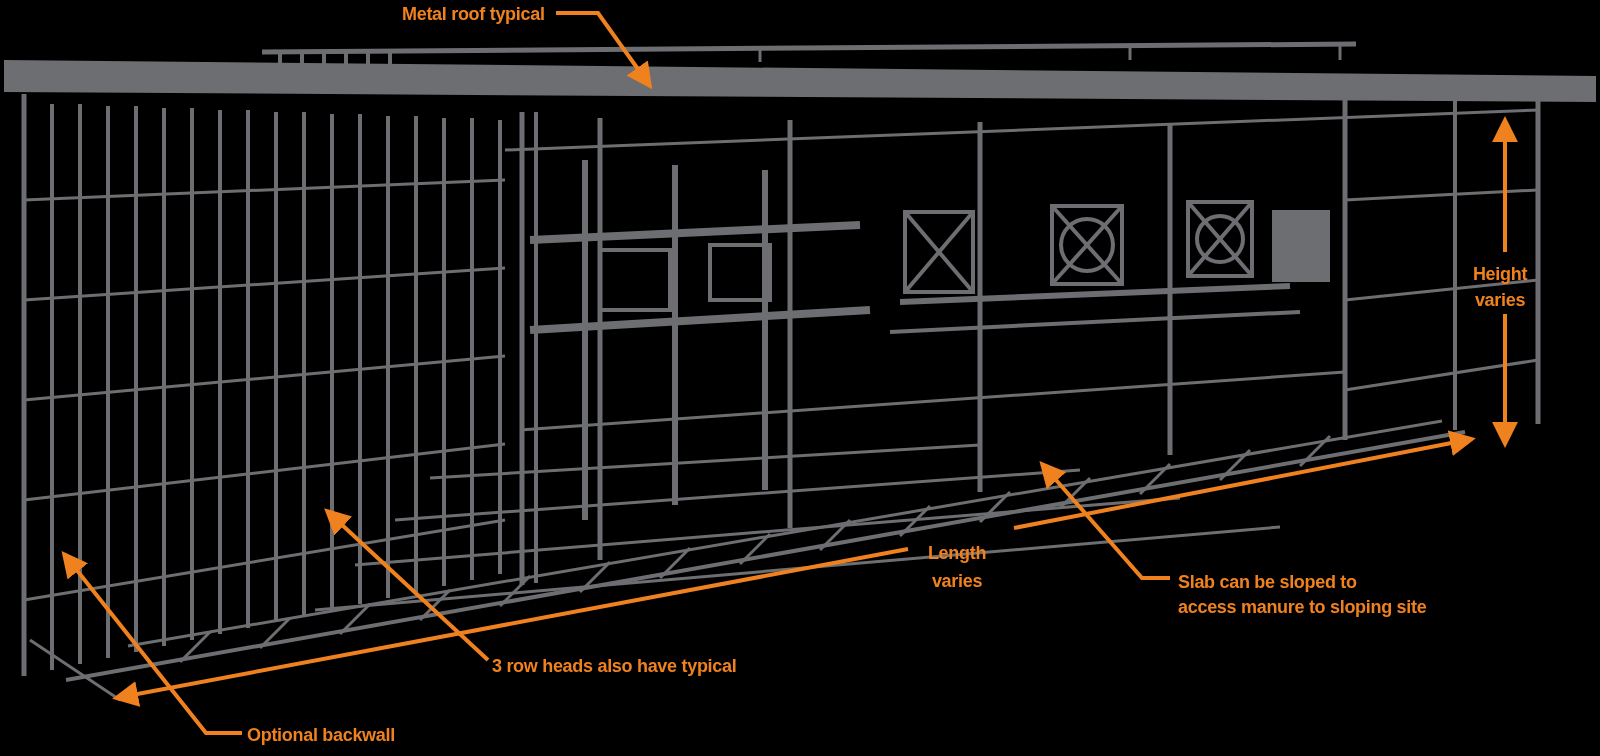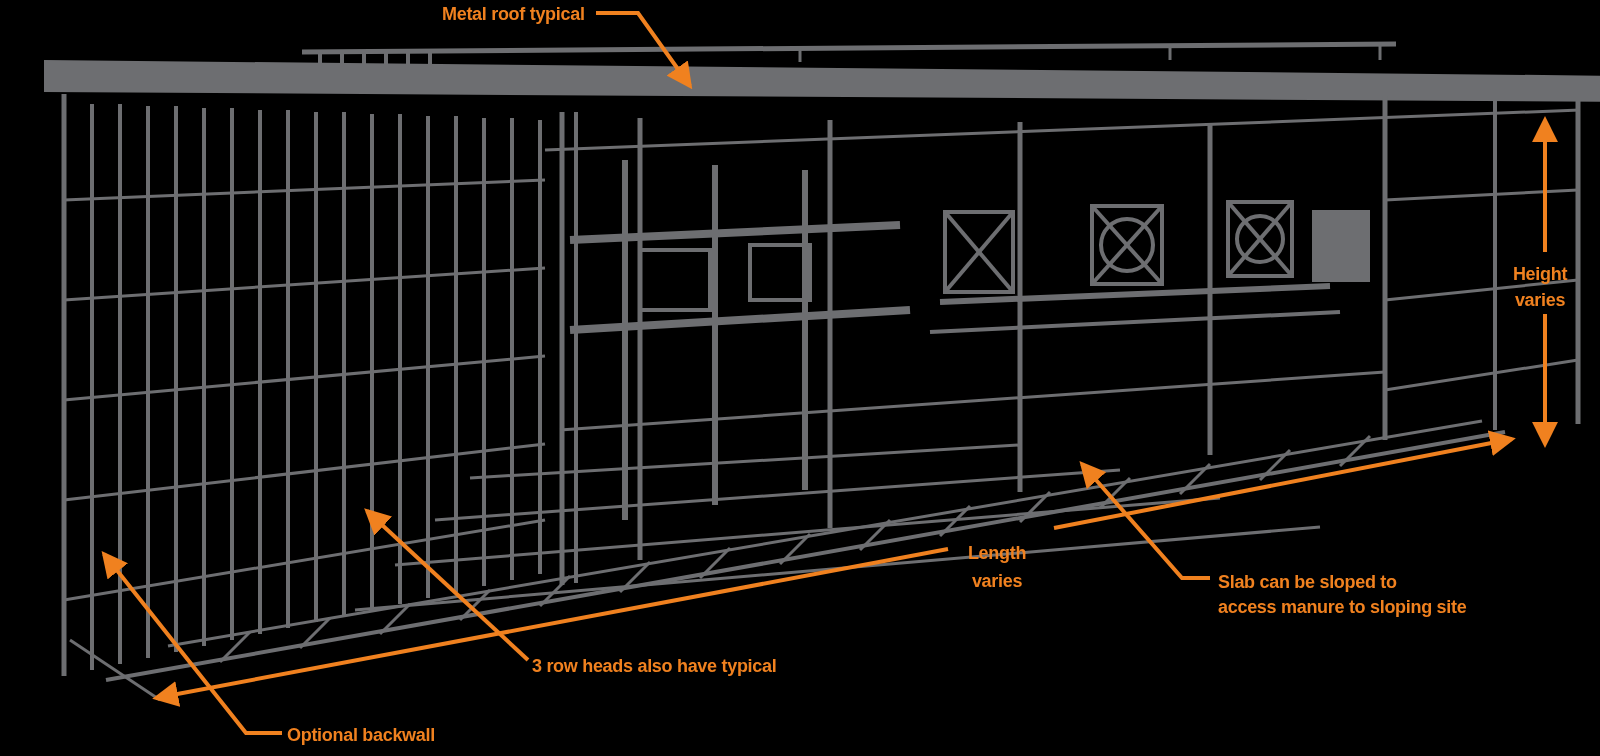--- a/index.html
+++ b/index.html
@@ -6,21 +6,21 @@
     --annotation-orange:#F0811F;
     --drawing-gray:#6D6E71;
     --background:#000000;
   }
   html,body{margin:0;padding:0;}
   body{
     background:var(--background);
     font-family:"Liberation Sans", sans-serif;
     width:1600px;height:756px;overflow:hidden;
   }
-  .stage{position:relative;width:1540px;height:756px;background:var(--background);padding-left:40px;}
+  .stage{position:relative;width:1540px;height:756px;background:var(--background);}
   svg{display:block;}
   .g{stroke:var(--drawing-gray);fill:none;}
   .gf{fill:var(--drawing-gray);stroke:none;}
   .o{stroke:var(--annotation-orange);fill:none;stroke-width:4;}
   .lbl{
     fill:var(--annotation-orange);
     font-family:"Liberation Sans", sans-serif;
     font-weight:700;
     font-size:18px;
     letter-spacing:-0.3px;

